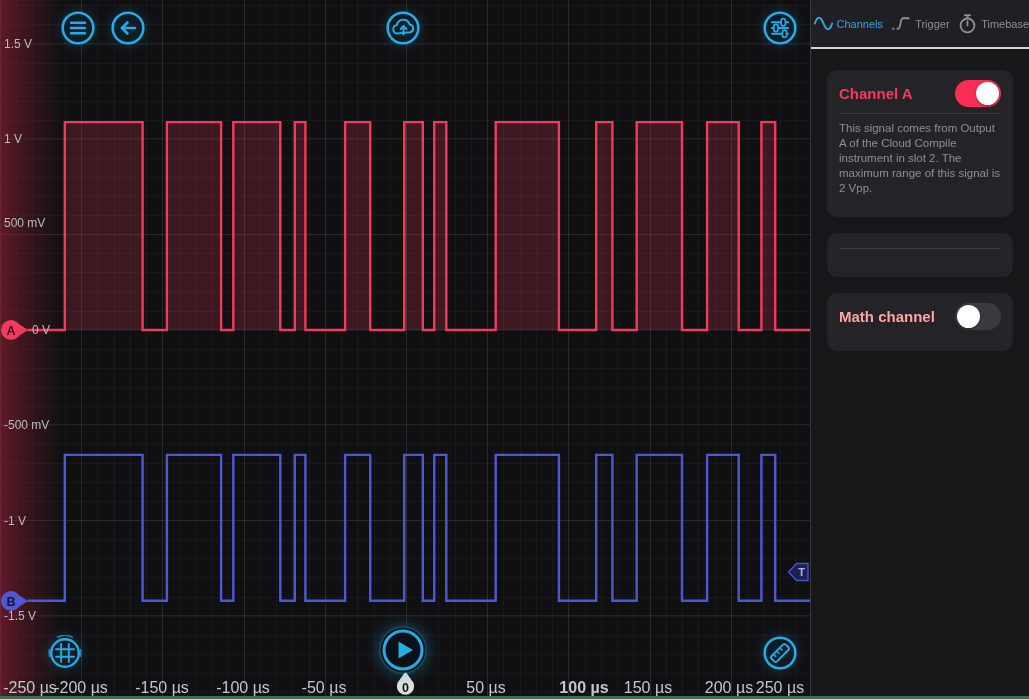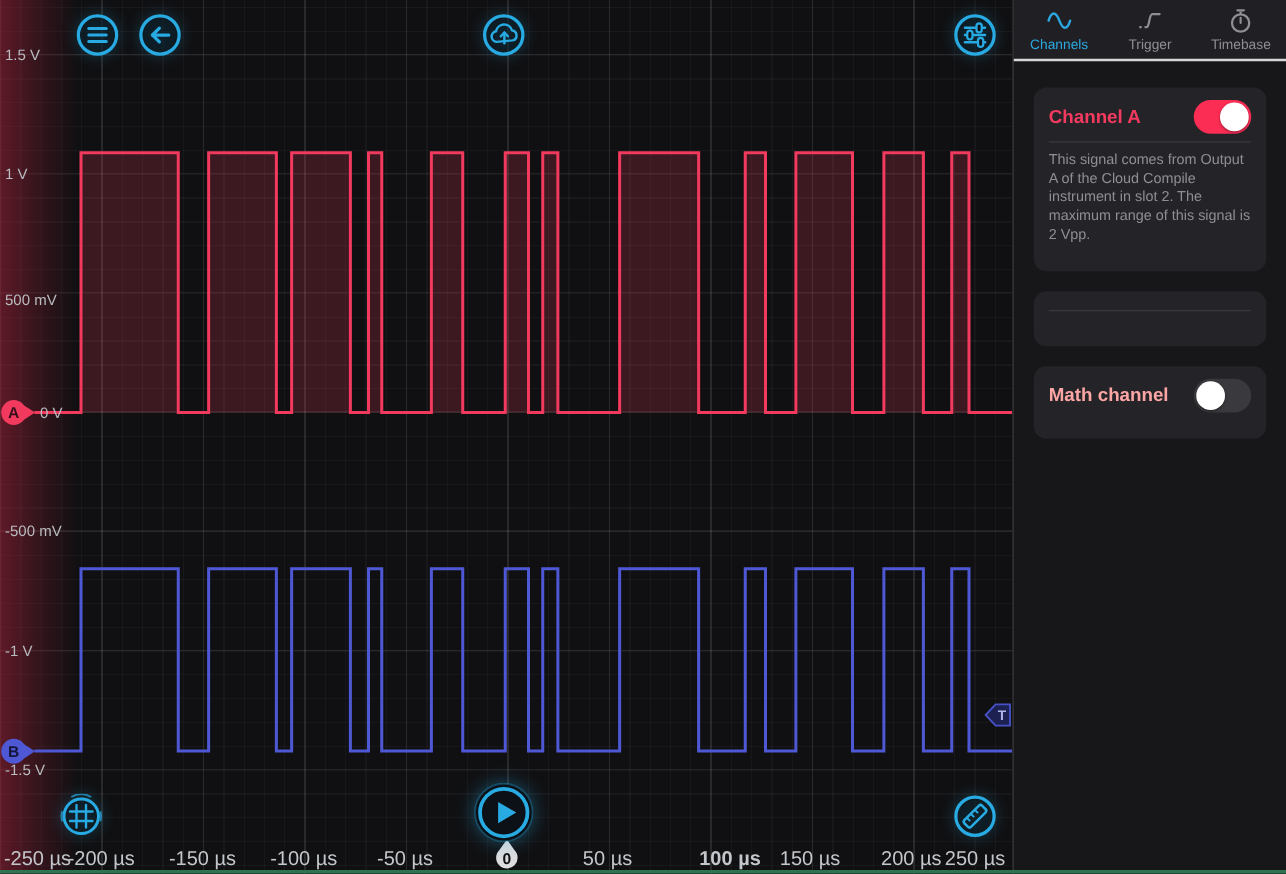--- a/index.html
+++ b/index.html
@@ -28,21 +28,21 @@
 
   .ch-marker { position:absolute; left:0; width:30px; height:22px; cursor:grab; }
   .trig-marker { position:absolute; width:23px; height:22px; cursor:grab; }
   .zero-badge { position:absolute; top:671px; width:21px; height:27px; cursor:grab; }
 
   .bottom-strip { position:absolute; left:0; bottom:0; width:1029px; height:3px; background:#2e7450; z-index:30; }
 
   
   .sidebar { position:absolute; left:810px; top:0; width:219px; height:699px; background:#17171a; border-left:1px solid #3a3a3e; }
   .tabbar { display:flex; height:49px; background:#202024; border-bottom:2px solid #d6d6d8; }
-  .tab { flex:1; display:flex; flex-direction:column; align-items:center; justify-content:center; gap:2px; cursor:pointer; }
+  .tab { flex:1; display:flex; flex-direction:row; align-items:center; justify-content:center; gap:2px; cursor:pointer; }
   .tab .tab-label { font-size:11px; }
   .cards { padding:21px 16px 0 16px; display:flex; flex-direction:column; gap:16px; }
   .card { background:#242428; border-radius:10px; padding:9px 12px 21px 12px; }
   .card-head { display:flex; align-items:center; justify-content:space-between; height:28px; }
   .card-name { font-size:15px; font-weight:bold; }
   .card-sep { border-top:1px solid rgba(255,255,255,0.10); margin:6px 0 7px 0; }
   .card-desc { color:#8e8e94; font-size:11.5px; line-height:15px; }
   .toggle { position:relative; width:46px; height:27px; border-radius:14px; cursor:pointer; }
   .toggle .knob { position:absolute; top:2px; width:23px; height:23px; border-radius:50%; background:#fff; box-shadow:0 1px 2px rgba(0,0,0,0.4); }
   .toggle.on .knob { right:2px; }
@@ -58,21 +58,21 @@
 
     <svg id="traces" width="810" height="699">
         <path d="M27.5,330.0H64.8V122.1H142.6V330.0H166.9V122.1H221.1V330.0H233.3V122.1H280.3V330.0H294.8V122.1H305.4V330.0H345.1V122.1H370.2V330.0H404.2V122.1H422.8V330.0H434.2V122.1H446.3V330.0H495.7V122.1H558.9V330.0H596.2V122.1H612.4V330.0H636.7V122.1H682.0V330.0H707.1V122.1H738.7V330.0H761.4V122.1H775.2V330.0H810Z" fill="rgba(242,58,94,0.20)" stroke="none"></path>
         <path d="M27.5,330.0H64.8V122.1H142.6V330.0H166.9V122.1H221.1V330.0H233.3V122.1H280.3V330.0H294.8V122.1H305.4V330.0H345.1V122.1H370.2V330.0H404.2V122.1H422.8V330.0H434.2V122.1H446.3V330.0H495.7V122.1H558.9V330.0H596.2V122.1H612.4V330.0H636.7V122.1H682.0V330.0H707.1V122.1H738.7V330.0H761.4V122.1H775.2V330.0H810" fill="none" stroke="#f23a5e" stroke-width="2.4" stroke-linejoin="miter"></path>
         <path d="M27.5,600.8H64.8V454.9H142.6V600.8H166.9V454.9H221.1V600.8H233.3V454.9H280.3V600.8H294.8V454.9H305.4V600.8H345.1V454.9H370.2V600.8H404.2V454.9H422.8V600.8H434.2V454.9H446.3V600.8H495.7V454.9H558.9V600.8H596.2V454.9H612.4V600.8H636.7V454.9H682.0V600.8H707.1V454.9H738.7V600.8H761.4V454.9H775.2V600.8H810" fill="none" stroke="#4f58d4" stroke-width="2.4" stroke-linejoin="miter"></path>
       </svg>
 
     <div id="ylabels">
         <div class="ylab" style="top: 36.95px; left: 4px;">1.5 V</div>
         <div class="ylab" style="top: 132.3px; left: 4px;">1 V</div>
-        <div class="ylab" style="top: 233px; left: 4px;">500 mV</div>
+        <div class="ylab" style="top: 216px; left: 4px;">500 mV</div>
         <div class="ylab" style="top: 323px; left: 32px;">0 V</div>
         <div class="ylab" style="top: 418.35px; left: 4px;">-500 mV</div>
         <div class="ylab" style="top: 513.7px; left: 4px;">-1 V</div>
         <div class="ylab" style="top: 609.05px; left: 4px;">-1.5 V</div>
       </div>
     <div id="xlabels">
         <div class="xlab" style="left: 30px;">-250 µs</div>
         <div class="xlab" style="left: 81px;">-200 µs</div>
         <div class="xlab" style="left: 162px;">-150 µs</div>
         <div class="xlab" style="left: 243px;">-100 µs</div>

